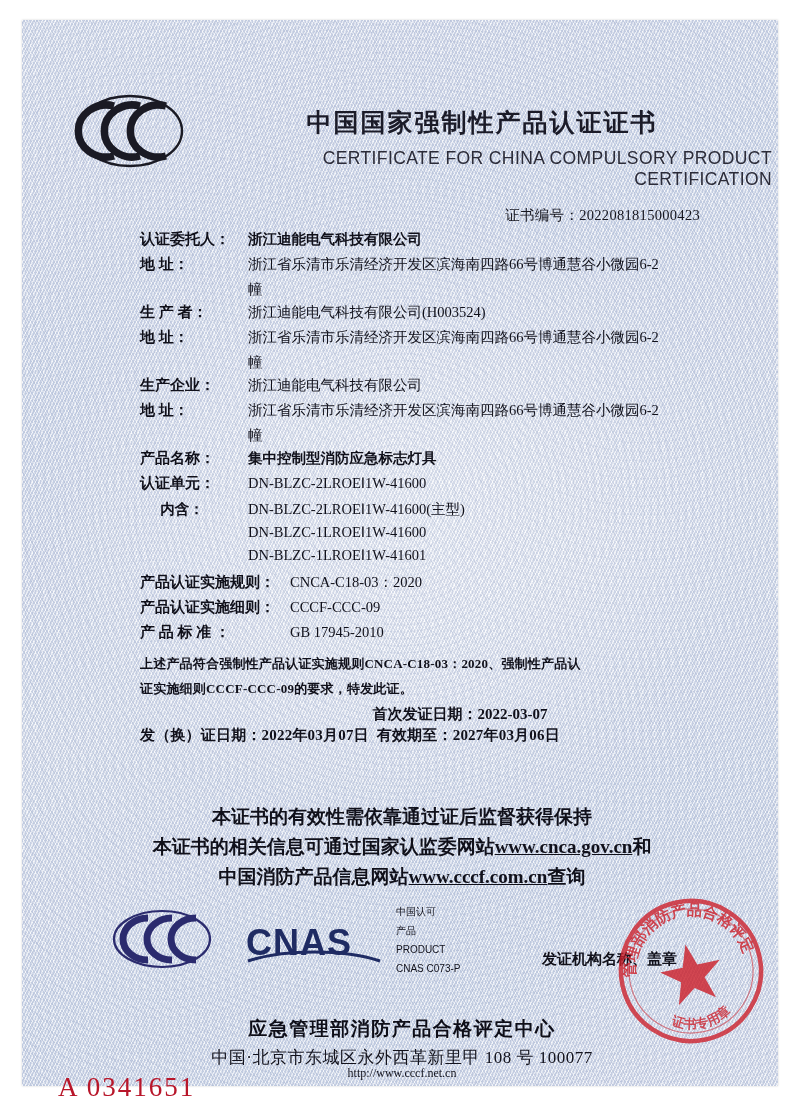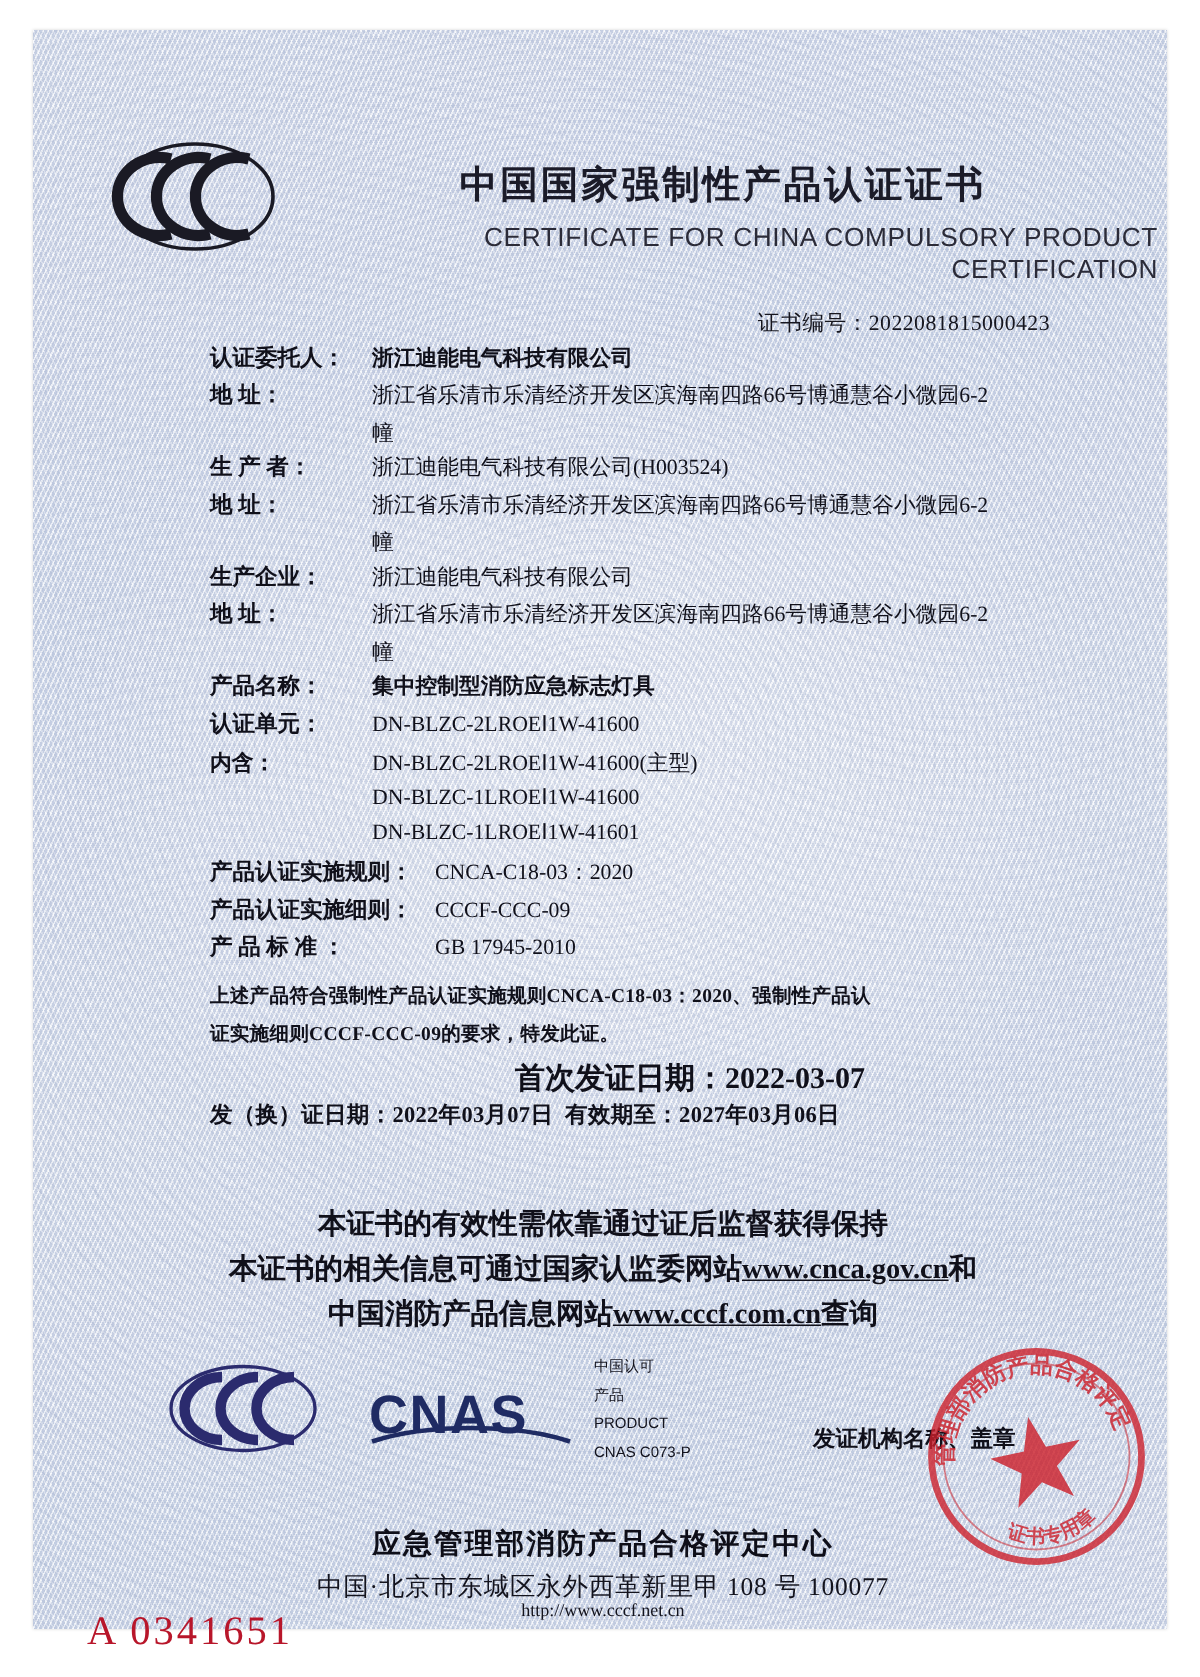--- a/index.html
+++ b/index.html
@@ -122,36 +122,36 @@
     font-size: 14.5px;
     line-height: 23px;
   }
   .sub-row {
     display: flex;
     line-height: 24px;
     font-size: 14.5px;
   }
   .sub-lbl {
     flex: 0 0 108px;
-    text-align: left;
+    text-align: center;
     padding-right: 24px;
     font-weight: bold;
     box-sizing: border-box;
   }
   .statement {
     margin-top: 7px;
     font-size: 13px;
     font-weight: bold;
     line-height: 25px;
     letter-spacing: 0.2px;
   }
   .date-line-1 {
     margin-top: 4px;
     text-align: center;
-    font-size: 20px;
+    font-size: 15px;
     font-weight: bold;
     padding-left: 40px;
   }
   .date-line-2 {
     margin-top: 2px;
     font-size: 15px;
     font-weight: bold;
     letter-spacing: 0.2px;
   }
 

